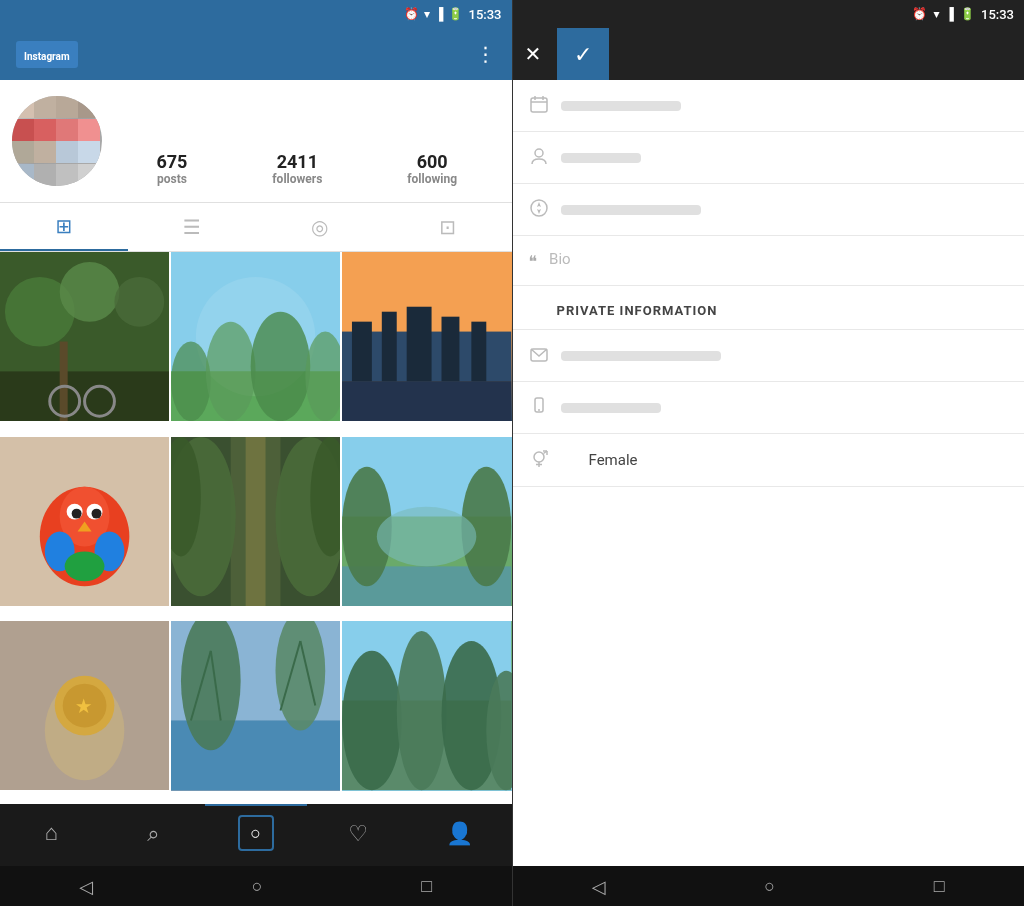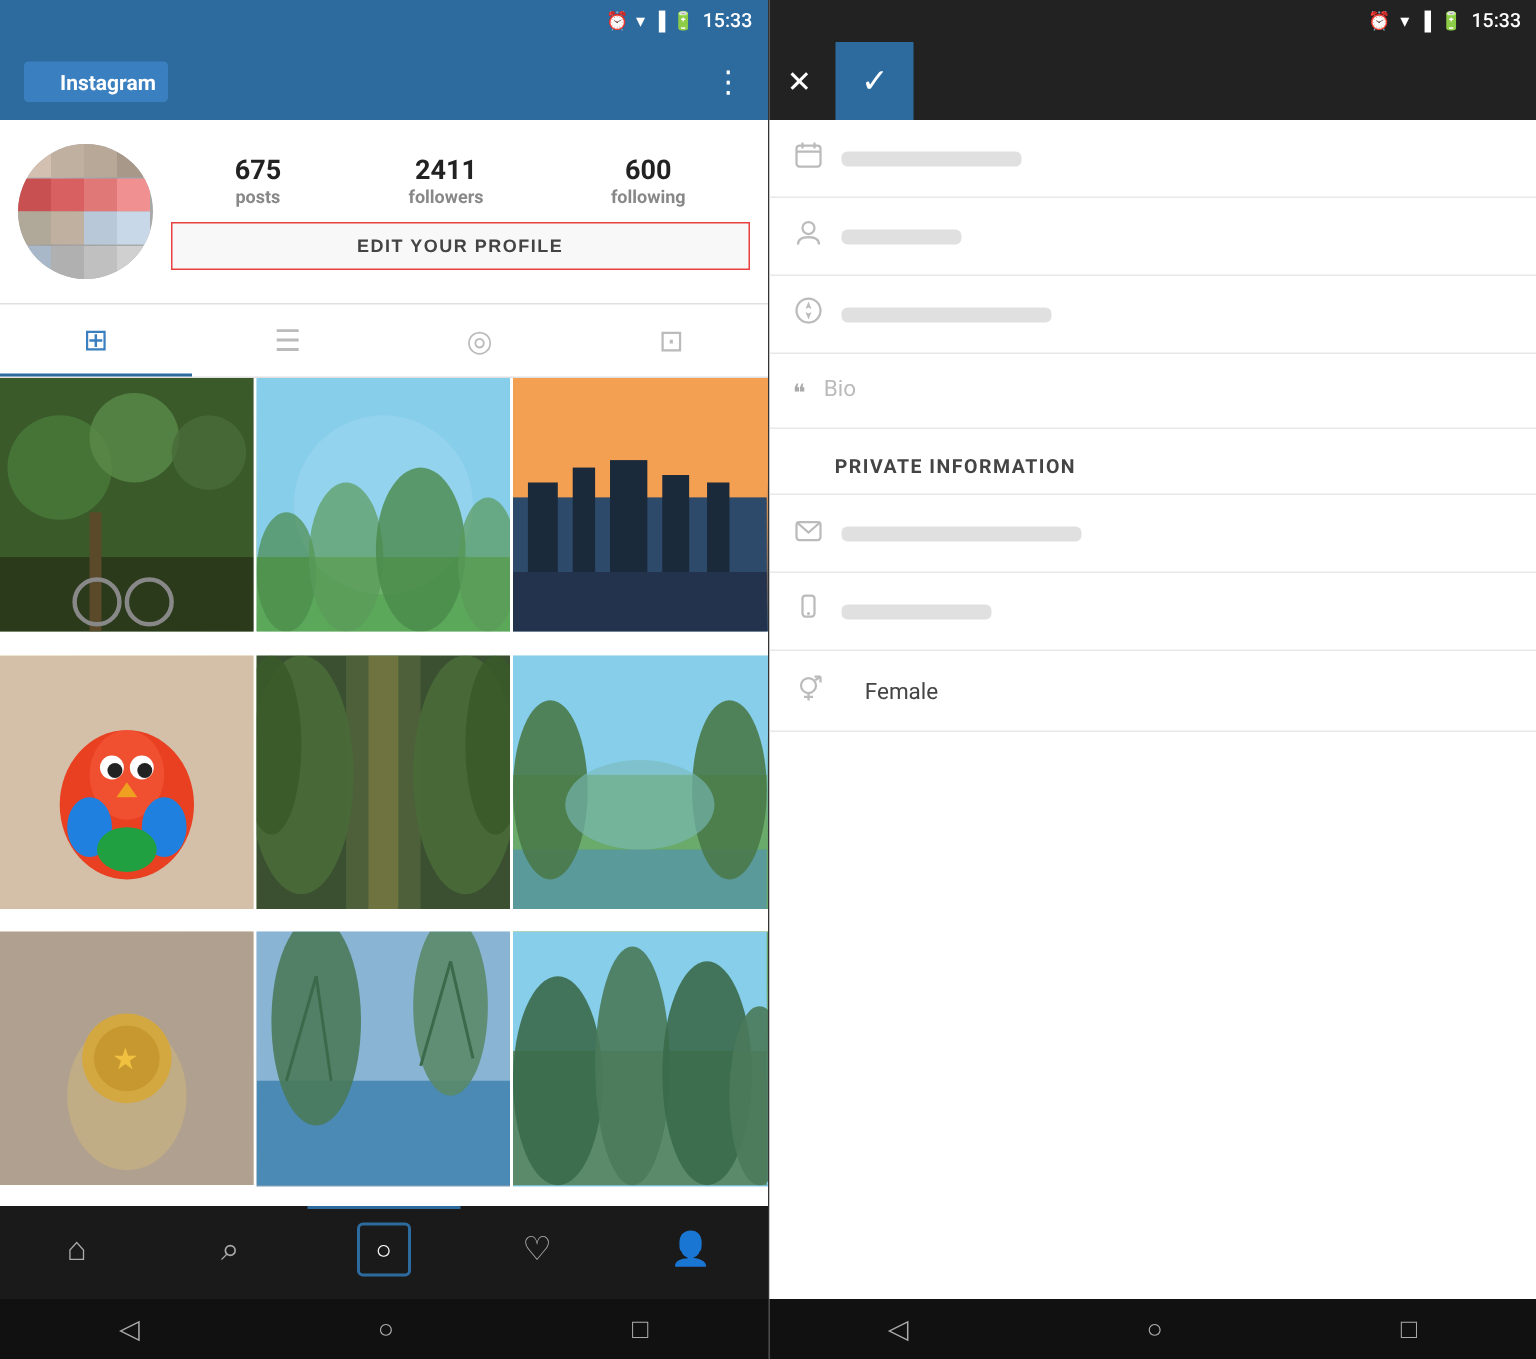--- a/index.html
+++ b/index.html
@@ -56,36 +56,35 @@
       justify-content: space-between;
       padding: 0 16px;
     }
     .nav-app-name {
       background: #3a7fbf;
       padding: 4px 8px;
       border-radius: 3px;
     }
     .nav-app-name span {
       color: #fff;
-      font-size: 14px;
+      font-size: 10px;
       font-weight: bold;
-      margin-left: 16px;
     }
     .nav-more {
       color: #fff;
       font-size: 20px;
     }
 
     
     .profile-section {
       background: #fff;
       padding: 16px 12px;
       display: flex;
       gap: 12px;
-      align-items: center;
+      align-items: flex-end;
     }
     .avatar-placeholder {
       width: 90px;
       height: 90px;
       background: linear-gradient(135deg, #c8c8c8 0%, #a0a0a0 50%, #b0b0b0 100%);
       border-radius: 50%;
       overflow: hidden;
       flex-shrink: 0;
       display: flex;
       flex-wrap: wrap;
@@ -361,21 +360,21 @@
       font-weight: 700;
       letter-spacing: 1px;
       color: #444;
       margin-left: 28px;
     }
 
     .gender-field {
       display: flex;
       align-items: center;
       padding: 14px 16px;
-      gap: 16px;
+      gap: 28px;
       border-bottom: 1px solid #e8e8e8;
     }
     .gender-value {
       color: #444;
       font-size: 15px;
     }
 
     
     .right-android-nav {
       background: #111;
@@ -451,21 +450,20 @@
         </div>
         <div class="stat-item">
           <span class="stat-number">2411</span>
           <span class="stat-label">followers</span>
         </div>
         <div class="stat-item">
           <span class="stat-number">600</span>
           <span class="stat-label">following</span>
         </div>
       </div>
-      <button class="edit-profile-btn">EDIT YOUR PROFILE</button>
     </div>
   </div>
 
   <div class="tab-bar">
     <div class="tab-item active">
       <span class="tab-icon">⊞</span>
     </div>
     <div class="tab-item">
       <span class="tab-icon inactive">☰</span>
     </div>

